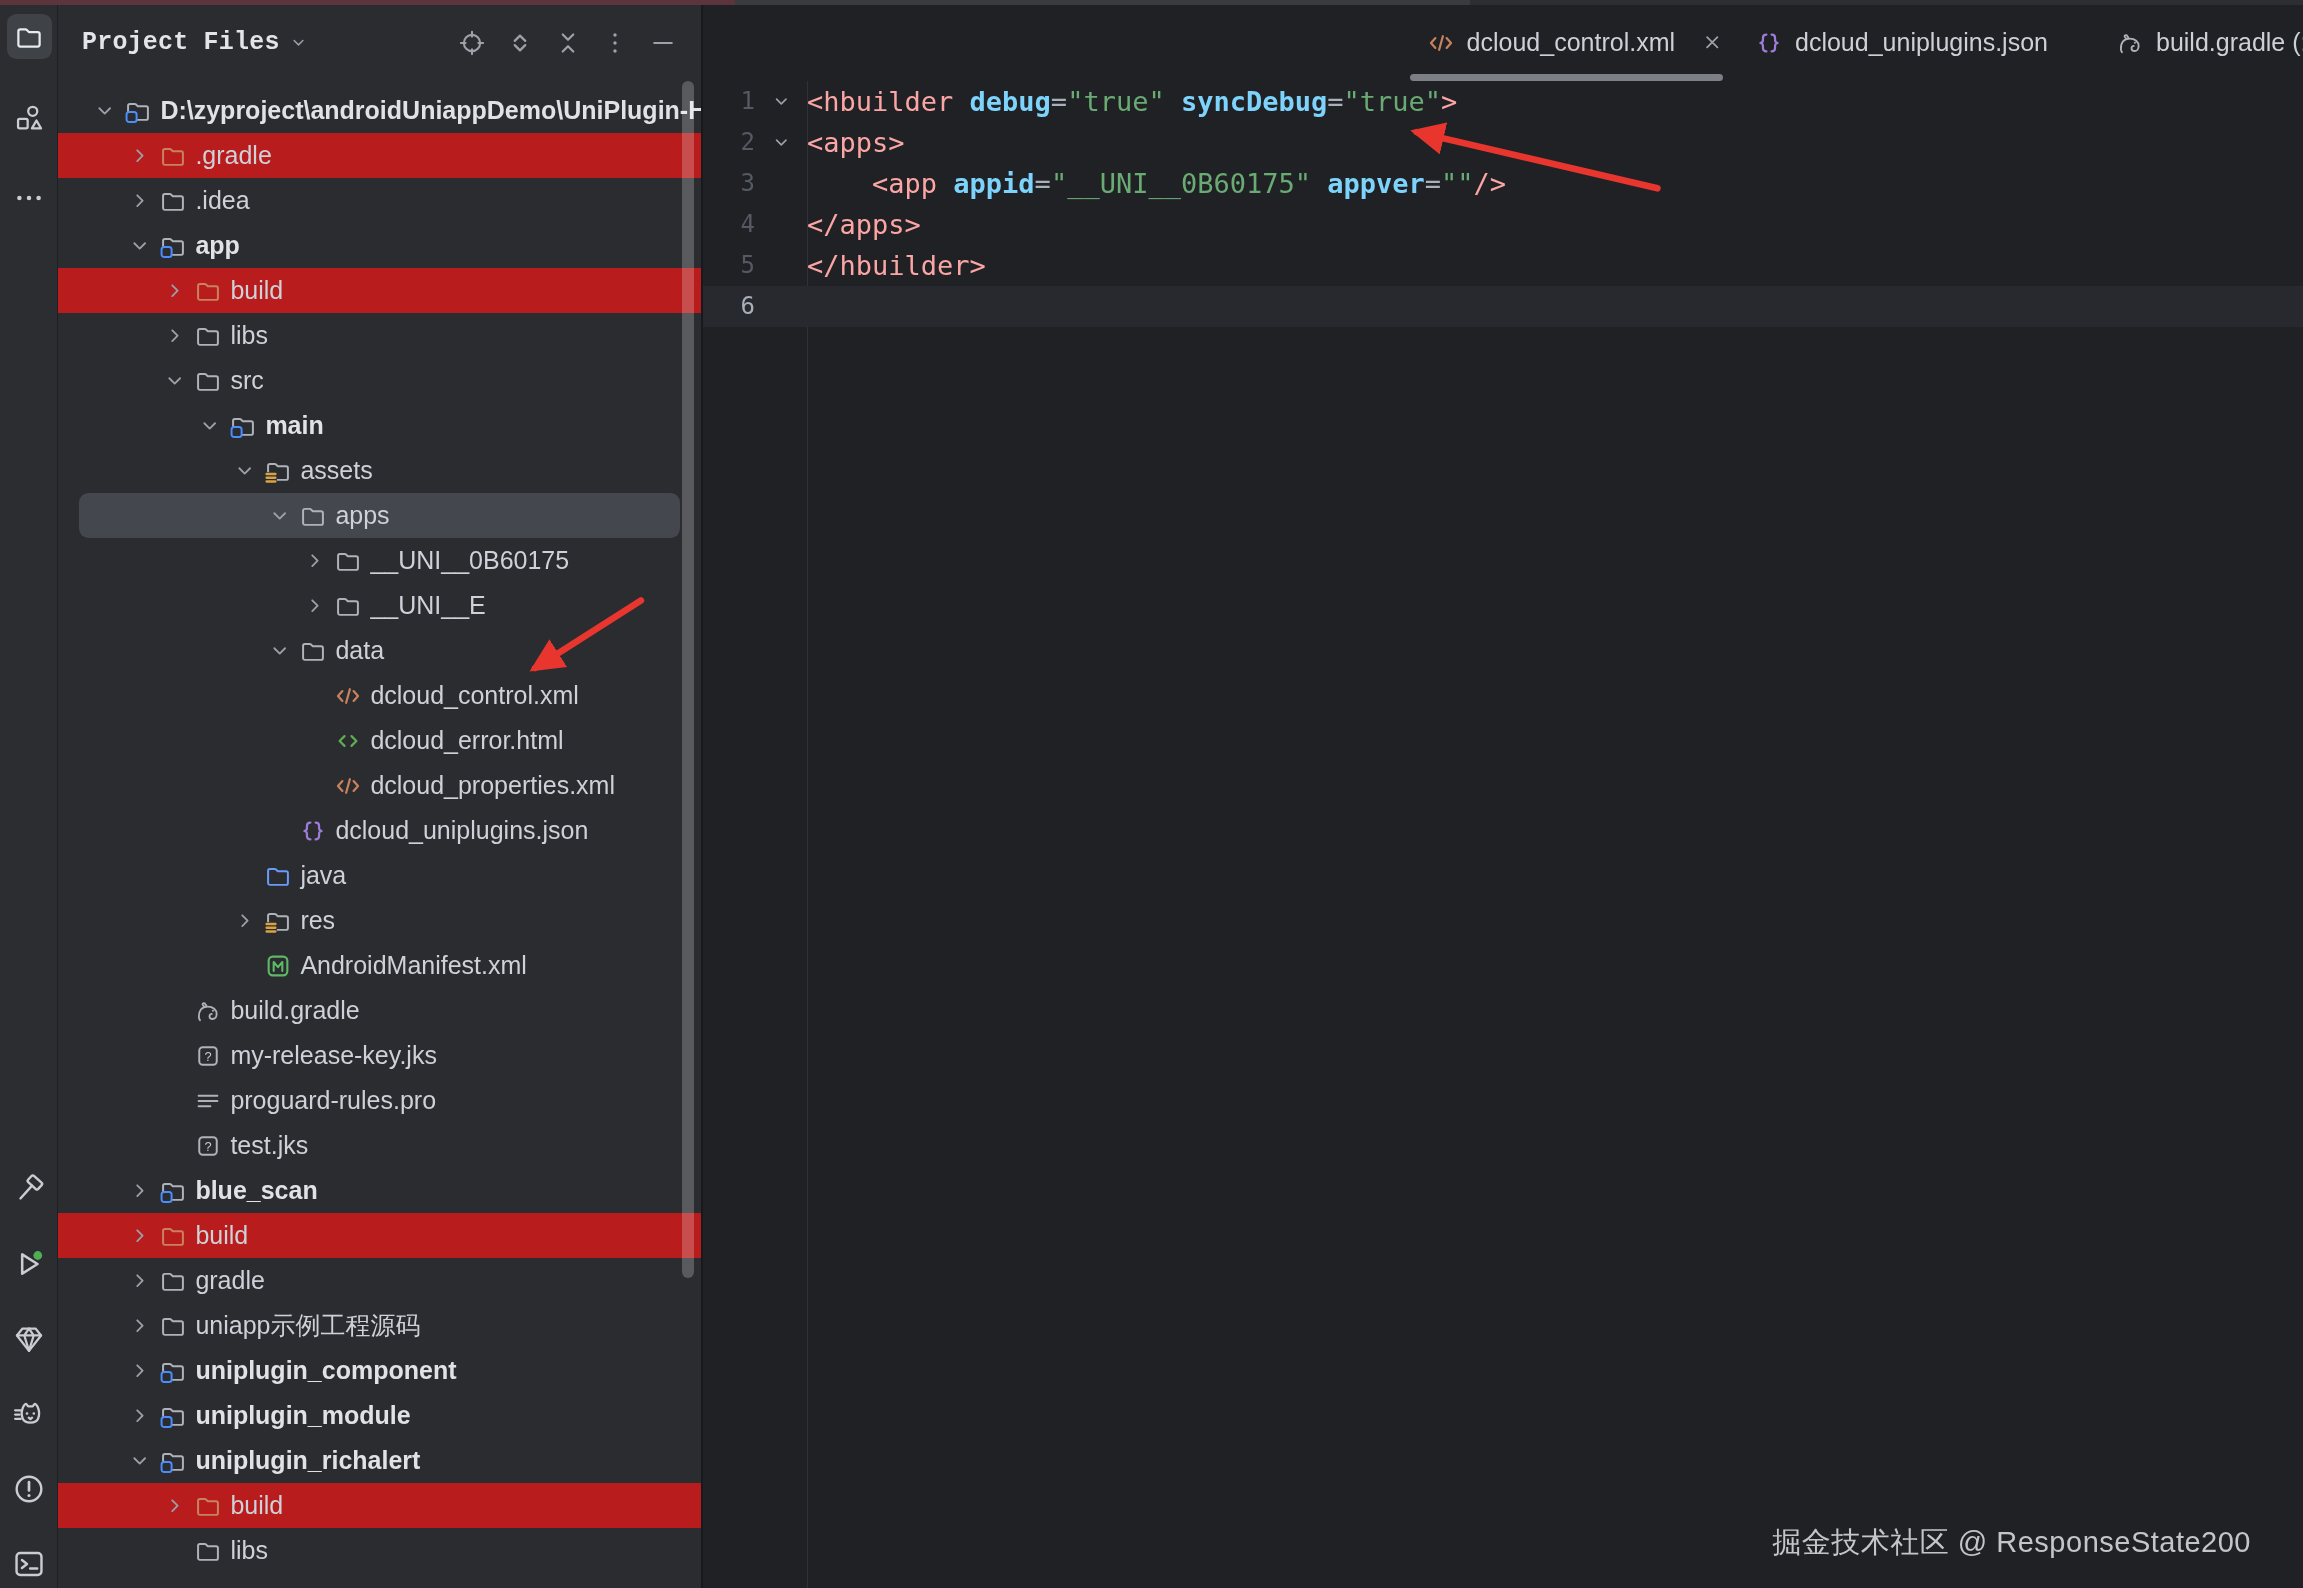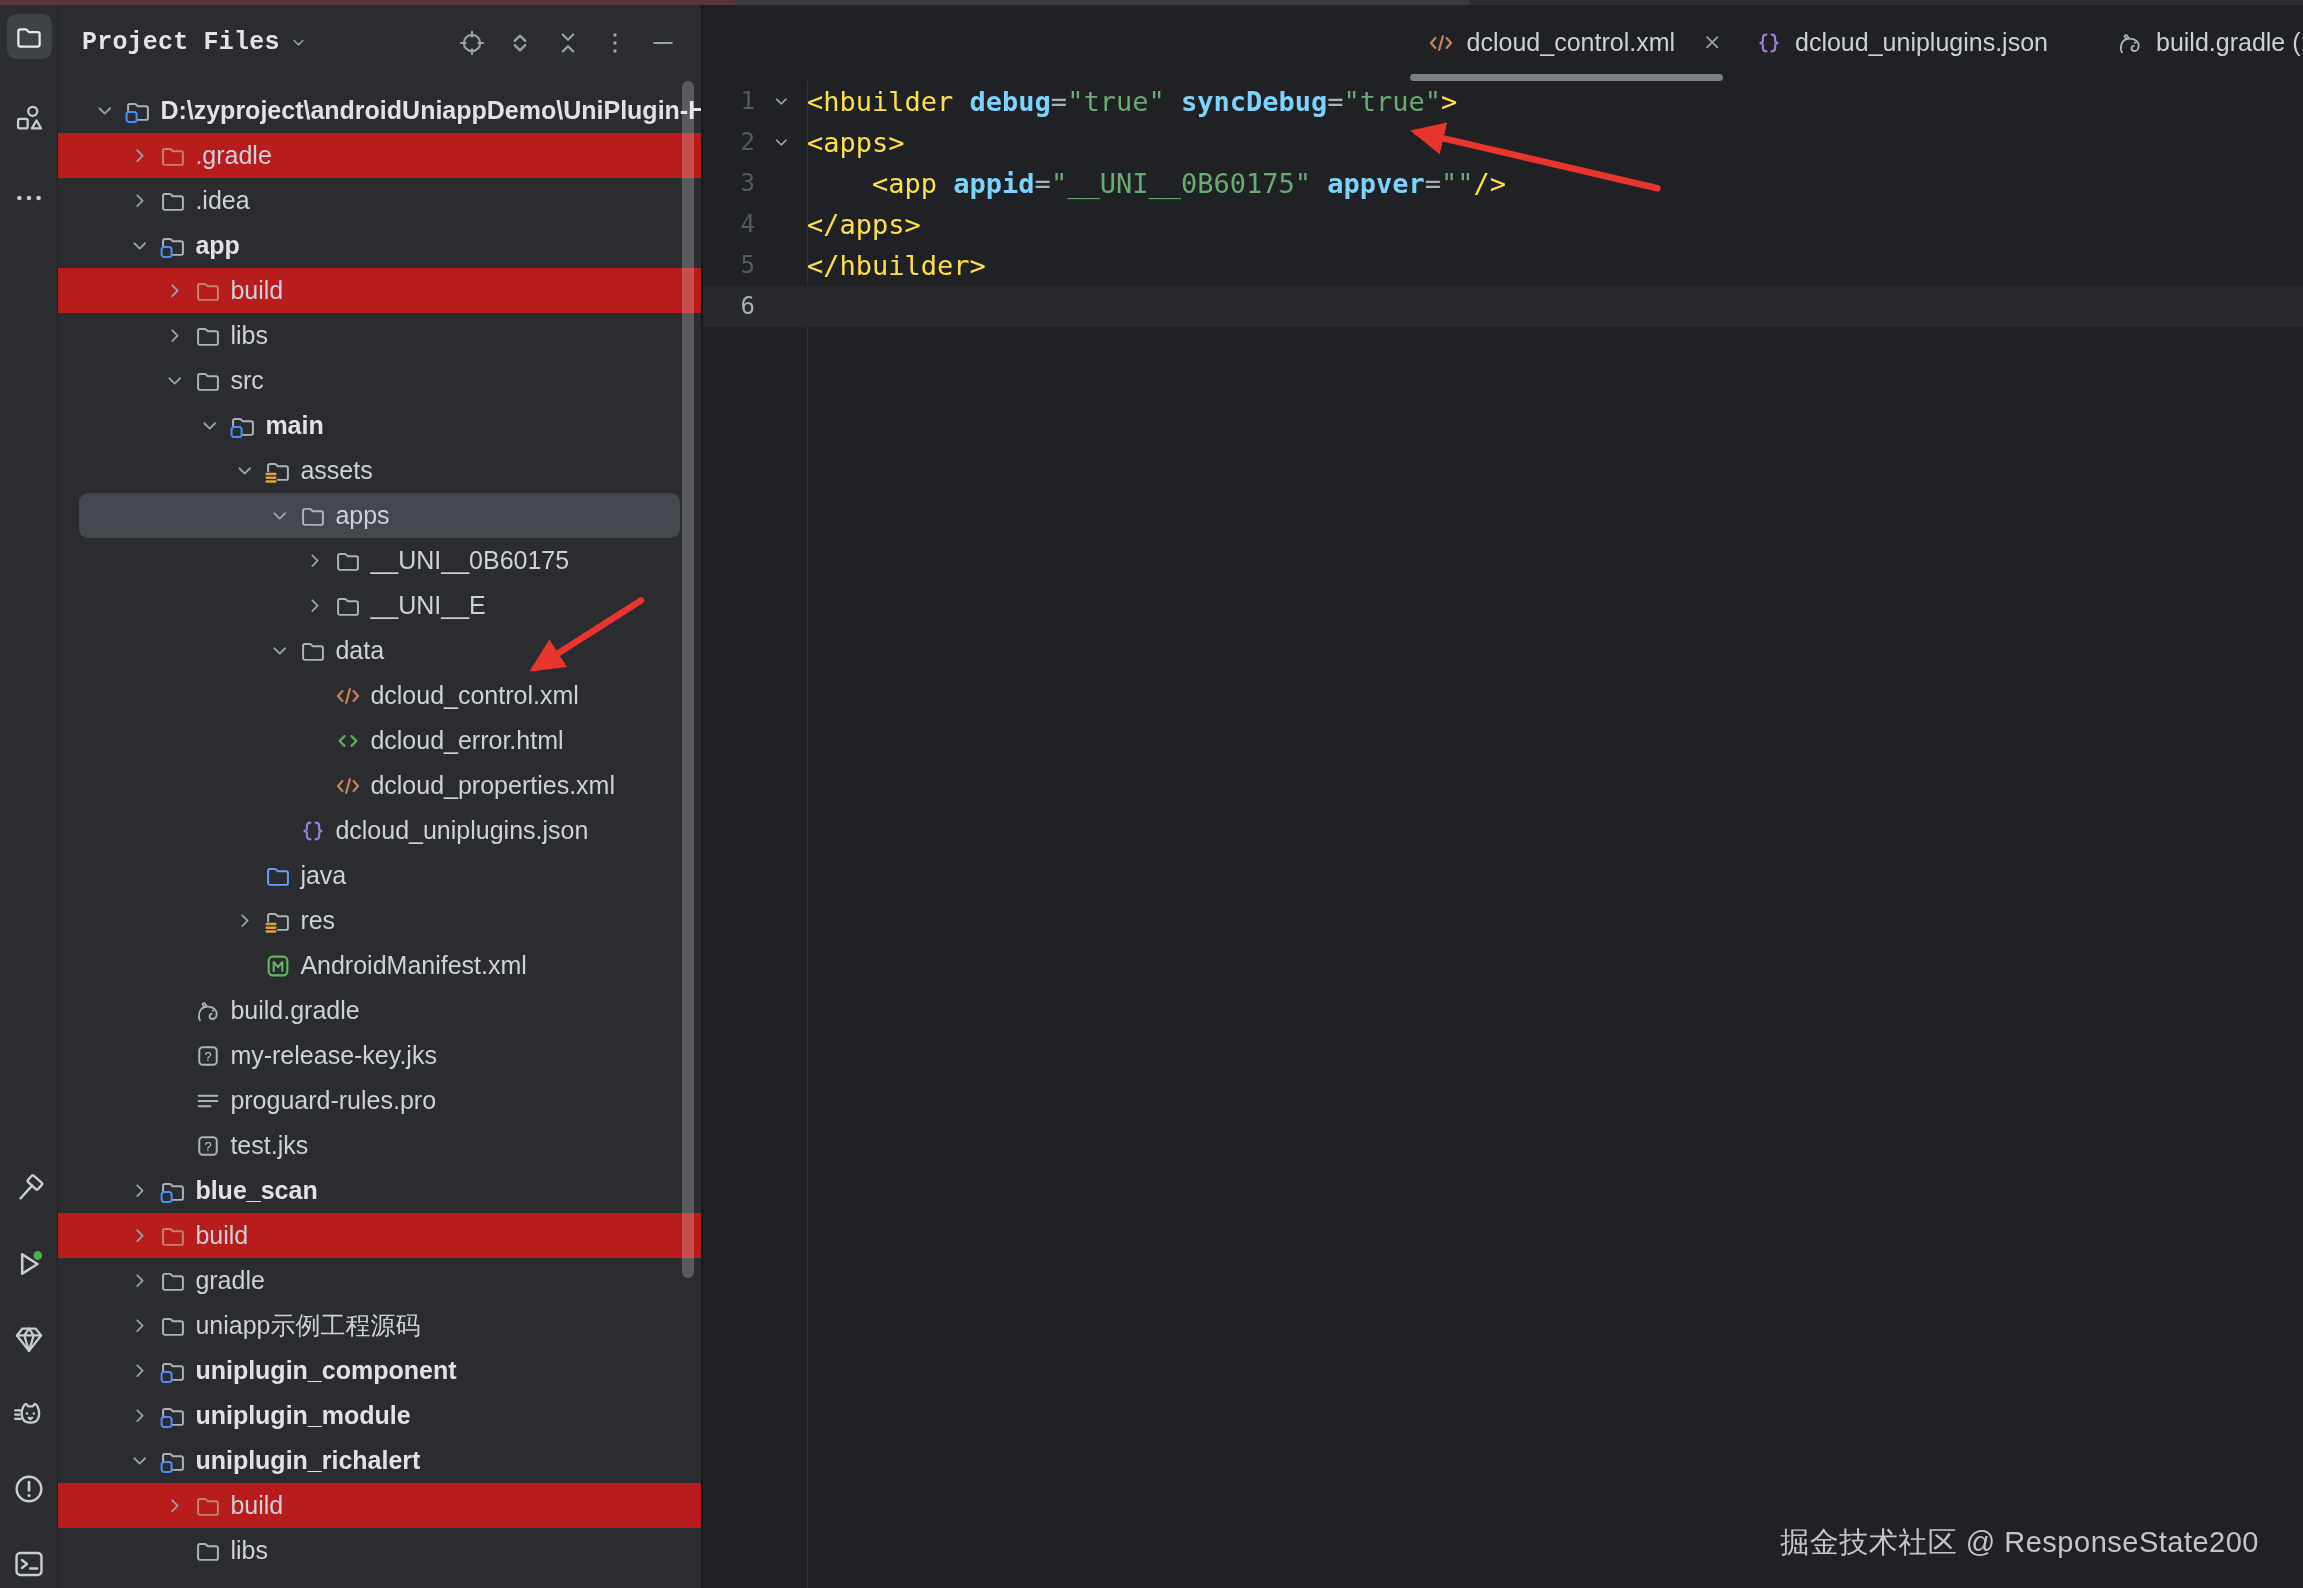--- a/index.html
+++ b/index.html
@@ -53,27 +53,27 @@
   .t3{left:1377px;padding-left:36px;}
 
   #code-area{position:absolute;top:76px;left:0;right:0;bottom:0;font-family:"DejaVu Sans Mono","Liberation Mono",monospace;}
   #gutter-sep{position:absolute;top:0;bottom:0;left:104px;width:0.9px;background:#2e3136;}
   .cl{position:relative;height:41px;display:flex;align-items:center;font-size:27px;}
   .cl.active{background:#27292e;}
   .ln{flex:none;width:52px;text-align:right;color:#545962;font-size:24px;}
   .cl.active .ln{color:#a9afb8;}
   .fold{flex:none;width:52px;display:flex;justify-content:center;}
   .codeln{white-space:pre;color:#bcc0c7;}
-  .tk-tag{color:#fde047;}
+  .tk-tag{color:#fca5a5;}
   .tk-attr{color:#7dd3fc;font-weight:bold;}
   .tk-eq{color:#a9b0ba;}
   .tk-val{color:#6aab73;}
   .tk-plain{color:#bcc0c7;}
 
-  #watermark{position:absolute;right:44px;top:1523px;font-size:29px;color:#c3c5c9;letter-spacing:0.5px;}
+  #watermark{position:absolute;right:52px;top:1523px;font-size:29px;color:#c3c5c9;letter-spacing:0.5px;}
   #annotations{position:absolute;top:0;left:0;width:2304px;height:1588px;pointer-events:none;}
 </style>
 </head>
 <body>
 
 <svg width="0" height="0" style="position:absolute">
   <defs>
     <symbol id="s-folder-plain" viewBox="0 0 24 24">
         <path stroke="#aeb3ba" stroke-width="1.7" fill="none" d="M3.5 7.5c0-.9.7-1.6 1.6-1.6h4.1c.4 0 .8.2 1.1.5l1.6 1.6h7c.9 0 1.6.7 1.6 1.6v8.4c0 .9-.7 1.6-1.6 1.6H5.1c-.9 0-1.6-.7-1.6-1.6V7.5z"></path>
       </symbol>

